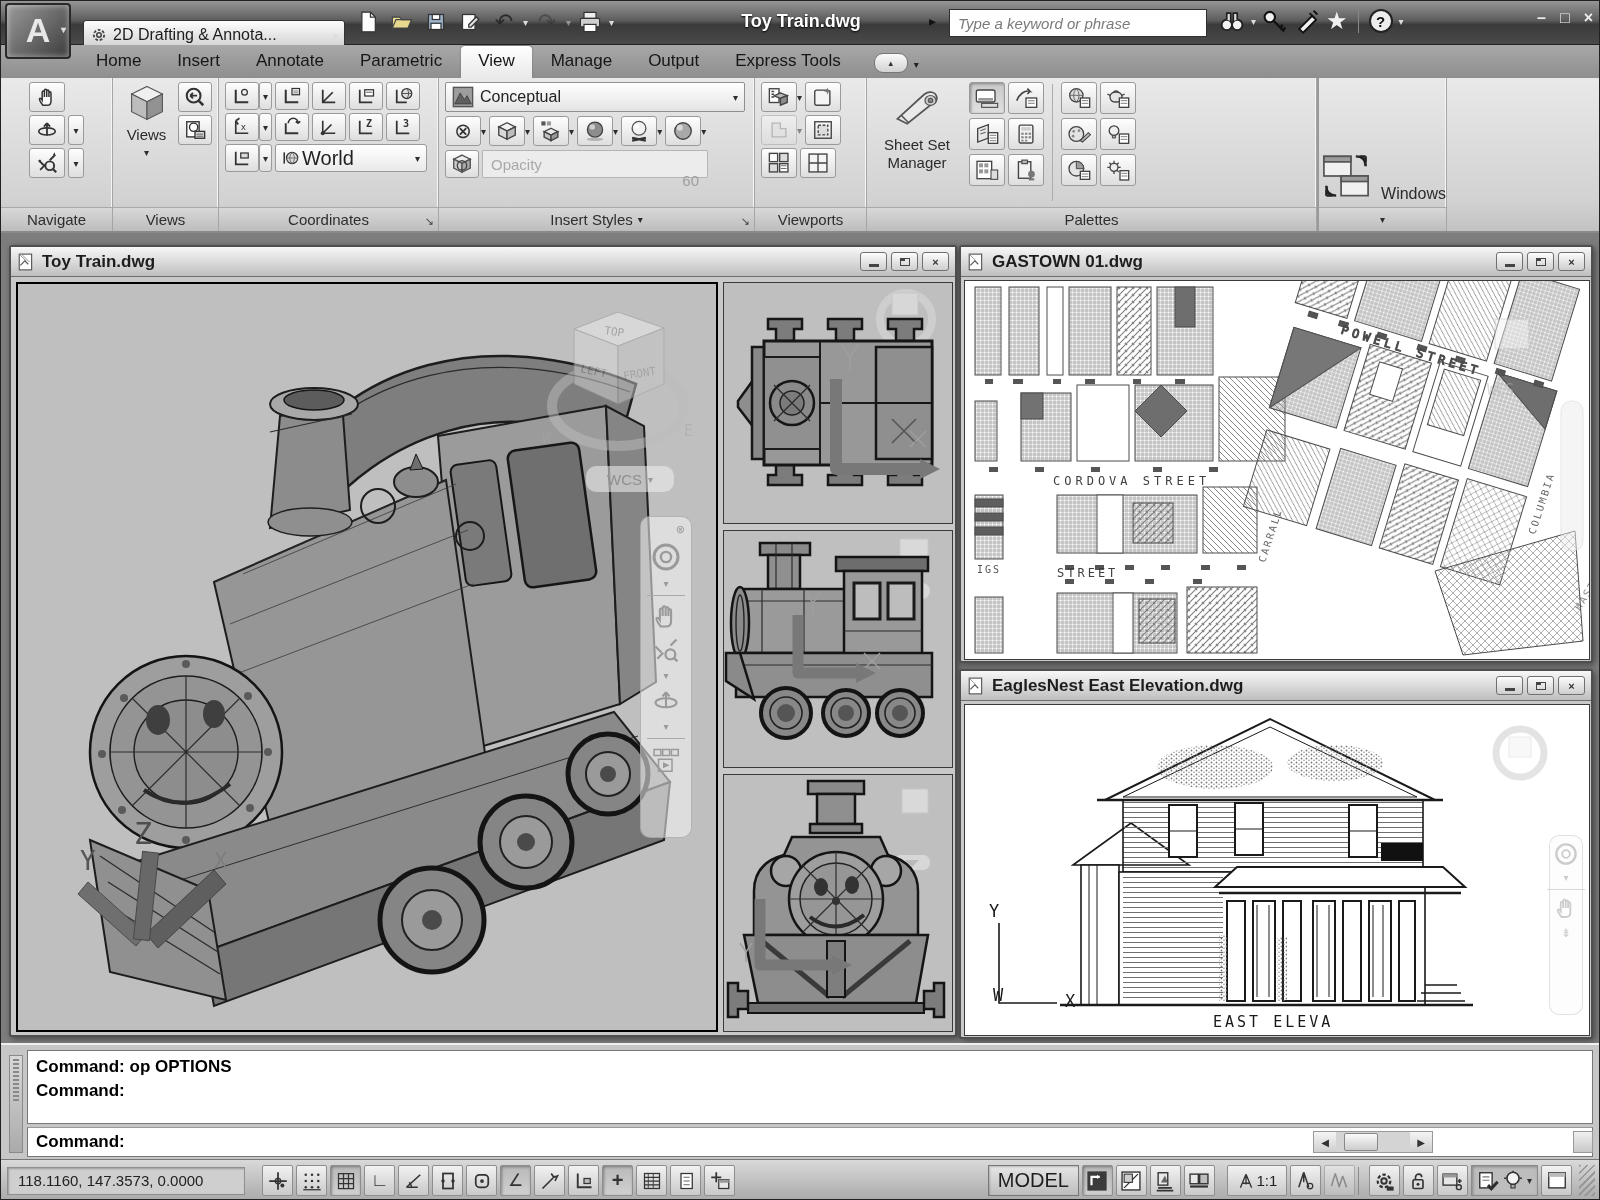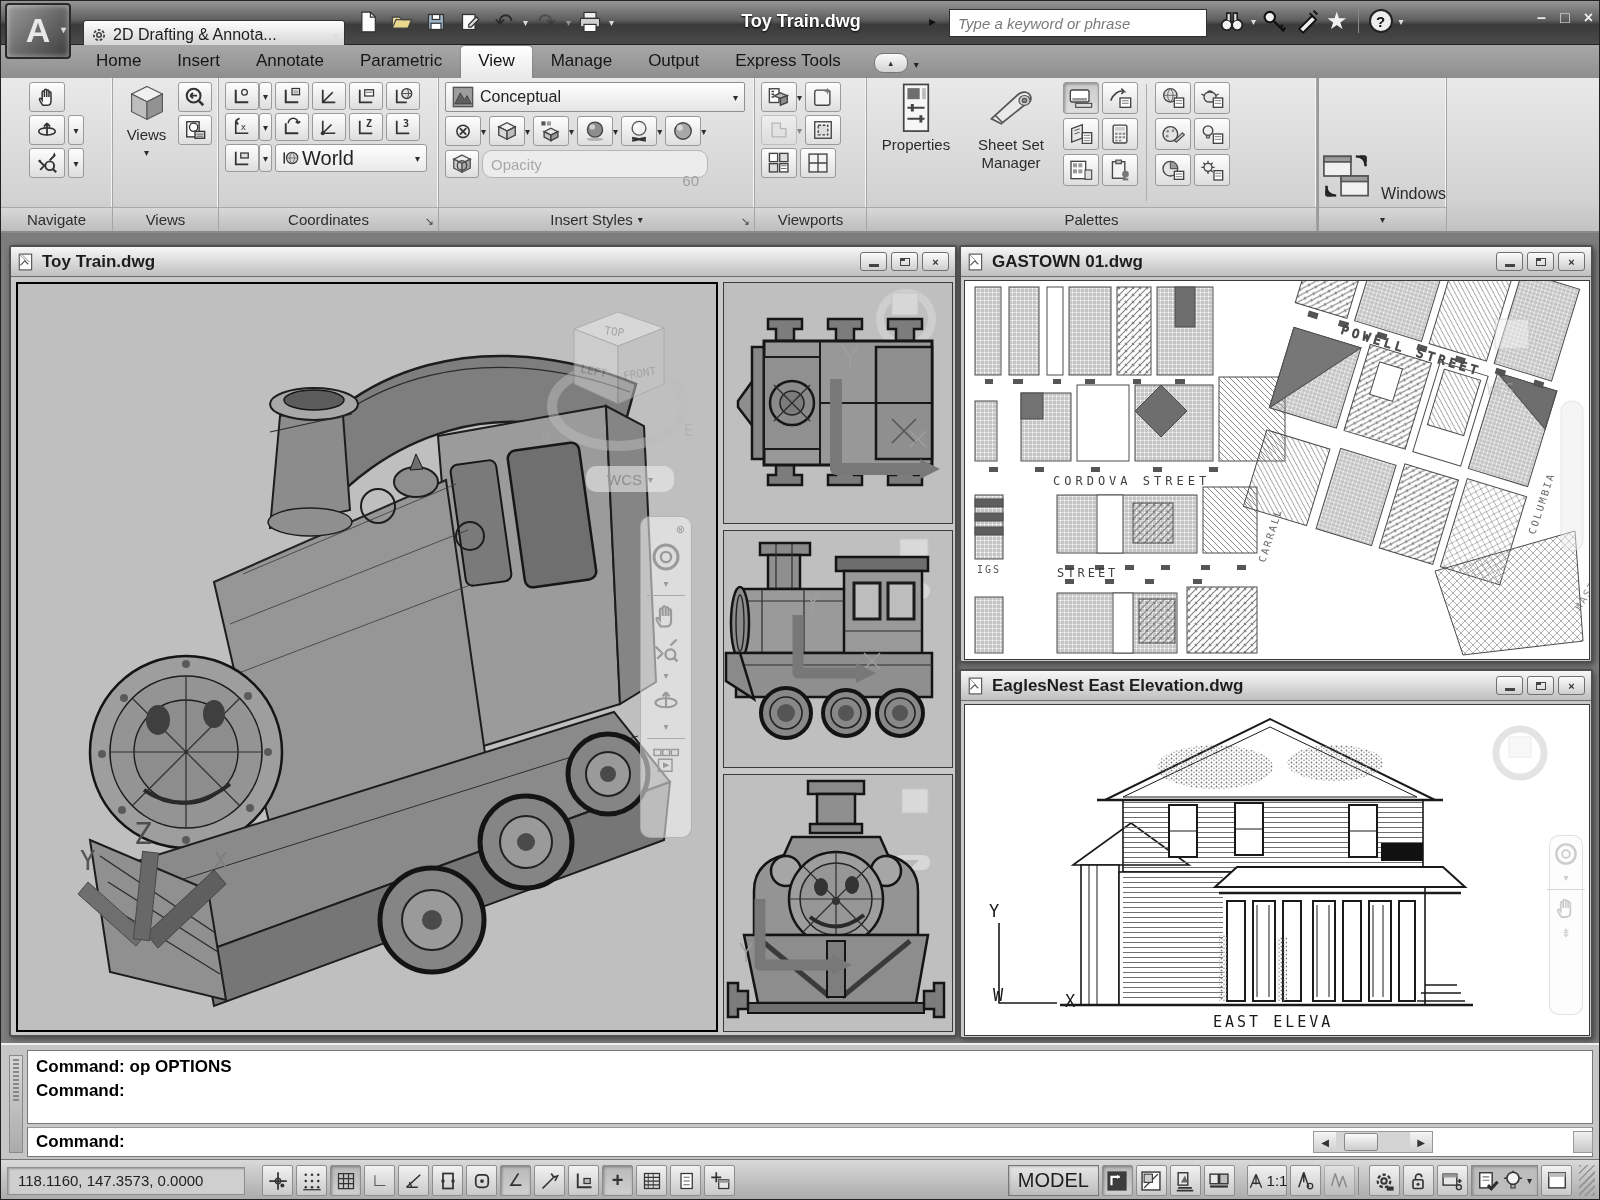--- a/index.html
+++ b/index.html
@@ -54,21 +54,21 @@
   .split{display:inline-flex;align-items:center;gap:0;}
   .col{display:flex;flex-direction:column;gap:3px;}
   .row{display:flex;gap:3px;}
 
   
   .p-nav .rbtn{width:36px;height:30px;}
   .p-nav .mini{width:16px;height:30px;}
   .bigbtn{display:flex;flex-direction:column;align-items:center;justify-content:flex-start;font-size:15px;color:#2b2b2b;text-align:center;line-height:18px;}
   .vstyle-dd{width:300px;height:30px;background:linear-gradient(#fff,#e4e4e4);border:1px solid #8f8f8f;border-radius:2px;display:flex;align-items:center;gap:6px;padding:0 6px;font-size:16px;color:#222;}
   .vstyle-dd .cap{margin-left:auto;}
-  .opa{width:226px;height:28px;border:1px solid #b5b5b5;background:#ececec;border-radius:10px;display:flex;align-items:center;padding:0 8px;font-size:15px;color:#a9a9a9;}
+  .opa{width:226px;height:28px;border:1px solid #b5b5b5;background:#ececec;border-radius:1px;display:flex;align-items:center;padding:0 8px;font-size:15px;color:#a9a9a9;}
   .opa .val{margin-left:auto;color:#9f9f9f;margin-top:32px;}
   .smallgrid .rbtn{width:36px;height:30px;}
   .pal-small .rbtn{width:36px;height:32px;}
 
   
   .canvas{position:absolute;left:0;top:232px;width:1600px;height:810px;background:#7d7d7d;}
   .cwin{position:absolute;background:#c9c9c9;border:2px solid #4f4f4f;border-radius:3px;box-shadow:2px 2px 6px rgba(0,0,0,.45);}
   .ctitle{height:30px;background:linear-gradient(#f7f7f7,#bfbfbf);border-bottom:1px solid #6d6d6d;display:flex;align-items:center;padding:0 6px;gap:7px;font-size:17px;font-weight:bold;color:#1d1d1d;}
   .cbtns{margin-left:auto;display:flex;gap:4px;}
   .wbtn{width:27px;height:19px;background:linear-gradient(#fcfcfc,#cfcfcf);border:1px solid #707070;border-radius:3px;
@@ -561,30 +561,20 @@
           </div>
         </div>
       </div>
       <div class="plabel">
           <span>Viewports</span>
         </div>
     </div>
 
     <div class="panel" style="width:450px">
       <div class="pbody" style="display:flex;gap:8px;">
-        <div class="bigbtn" style="width:86px">
-          <svg class="ic" width="42" height="54" viewBox="0 0 34 44">
-            <rect x="7" y="2" width="20" height="38" fill="#f6f6f6" stroke="#444" stroke-width="1.4"></rect>
-            <rect x="10" y="5" width="10" height="9" fill="#6e6e6e"></rect>
-              <rect x="22" y="5" width="3" height="9" fill="#bbb"></rect>
-            <path d="M10 21h14M10 30h14" stroke="#444" stroke-width="1.6"></path>
-            <path d="M14 18v6M21 27v6" stroke="#444" stroke-width="2.4"></path>
-          </svg>
-          <span>Properties</span>
-        </div>
         <div class="bigbtn" style="width:88px">
           <svg class="ic" width="50" height="54" viewBox="0 0 40 44">
             <path d="M4 30L26 10c4-3 9-2 10 2 .8 3-1 5-4 6L12 34z" fill="#e9e9e9" stroke="#555" stroke-width="1.4"></path>
             <ellipse cx="31" cy="15" rx="4.5" ry="4" fill="#cfcfcf" stroke="#555"></ellipse>
             <ellipse cx="31" cy="15" rx="1.8" ry="1.6" fill="#8f8f8f" stroke="#555"></ellipse>
             <path d="M7 27l6 6" stroke="#555" stroke-width="1.2"></path>
           </svg>
           <span>Sheet Set Manager</span>
         </div>
         <div class="pal-small col" style="gap:4px">
@@ -1416,21 +1406,21 @@
           </svg>
       </div>
       <div class="sbtn">
         <svg class="ic" width="22" height="22" viewBox="0 0 16 16">
             <rect x="1.5" y="3" width="6" height="7" fill="#e8e8e8" stroke="#333"></rect>
             <rect x="8.5" y="3" width="6" height="7" fill="#bdbdbd" stroke="#333"></rect>
             <path d="M1.5 12h13" stroke="#333" stroke-width="1.6"></path>
           </svg>
       </div>
       <div style="width:6px"></div>
-      <div class="sbtn" style="width:40px">
+      <div class="sbtn" style="width:60px">
         <svg class="ic" width="18" height="18" viewBox="0 0 16 16">
             <path d="M8 2L3 14M8 2l5 12M8 2v9M4.8 10h6.4" stroke="#333" fill="none" stroke-width="1.2"></path>
           </svg>
         <span class="scale">1:1</span>
       </div>
       <div class="sbtn">
         <svg class="ic" width="20" height="20" viewBox="0 0 16 16">
             <path d="M7 1L3 13M7 1l4 12M7 1v8" stroke="#333" fill="none" stroke-width="1.2"></path>
             <circle cx="12" cy="12" r="2.2" fill="none" stroke="#333"></circle>
           </svg>

